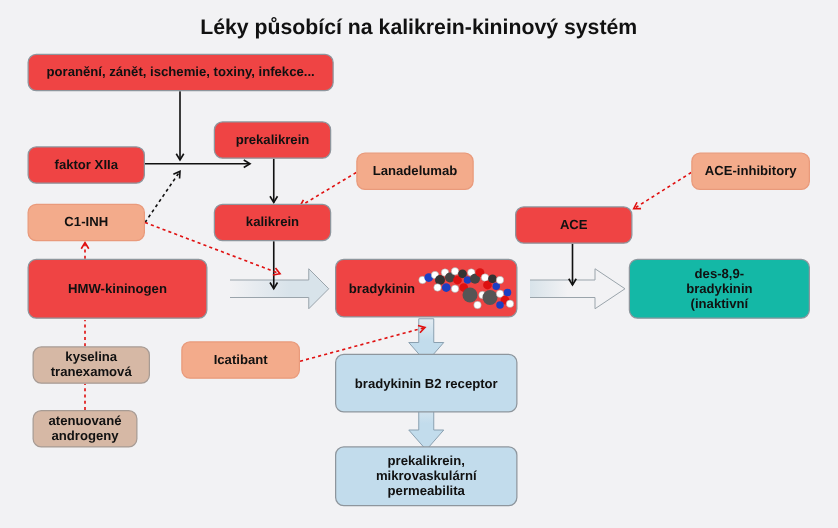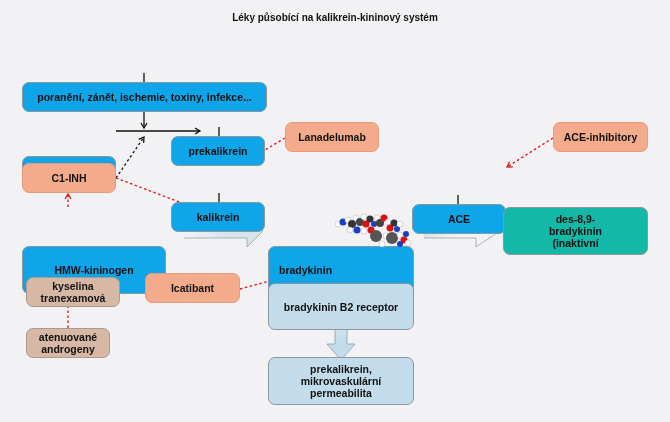--- a/index.html
+++ b/index.html
@@ -1,19 +1,19 @@
 <!DOCTYPE html>
 <html><head>
 <meta charset="utf-8">
 <style>
   html,body{margin:0;padding:0;}
   body{width:670px;height:422px;background:#f2f2f4;position:relative;overflow:hidden;font-family:"Liberation Sans",sans-serif;}
-  .title{position:absolute;left:0;width:670px;top:12px;text-align:center;font-weight:bold;font-size:10px;color:#111;}
+  .title{position:absolute;left:0;width:670px;top:12px;text-align:center;font-weight:bold;font-size:17px;color:#111;}
   .box{position:absolute;box-sizing:border-box;border:1px solid #8e969d;border-radius:7px;display:flex;align-items:center;justify-content:center;text-align:center;font-weight:bold;font-size:10.5px;line-height:12px;color:#111;}
-  .grey{background:#0ea5e9;margin-top:39px;}
+  .grey{background:#ef4444;}
   .blue{background:#c2dcec;}
   .orange{background:#f3ab8b;border-color:#e99a7b;}
   .tan{background:#d6b8a5;border-color:#a79b94;}
   .white{background:#14b8a6;}
   svg.lines{position:absolute;left:0;top:0;}
   .mol{position:absolute;}
 </style>
 </head>
 <body>
 

